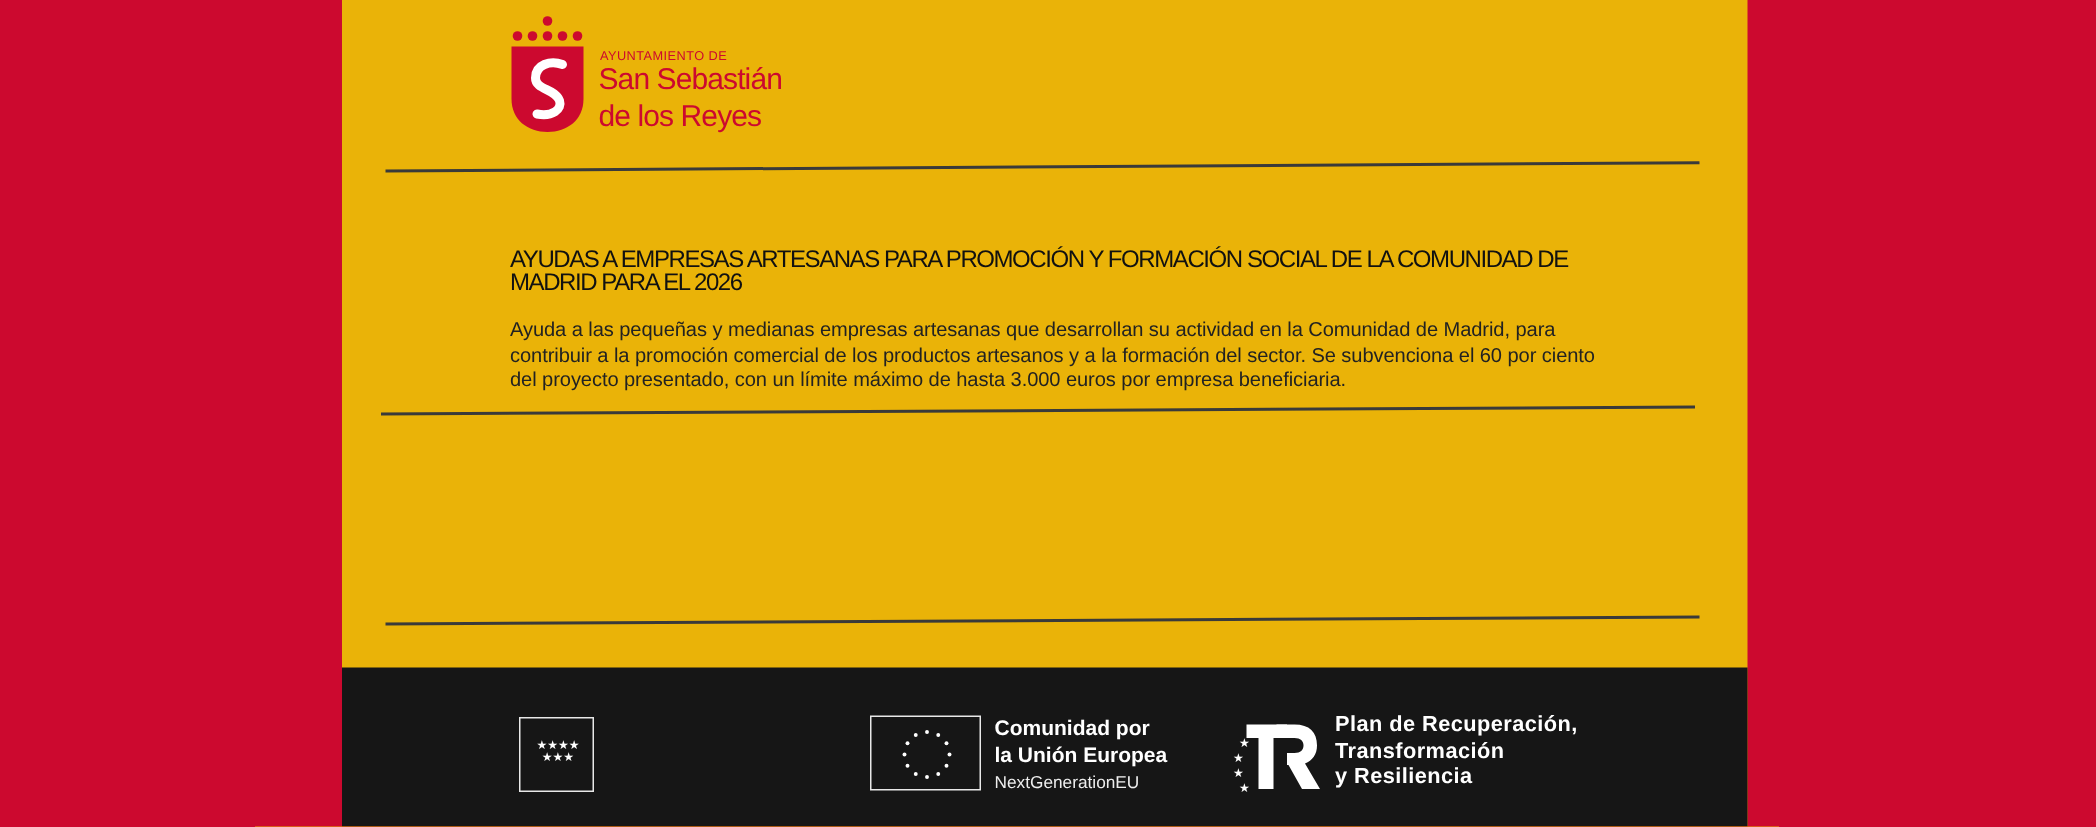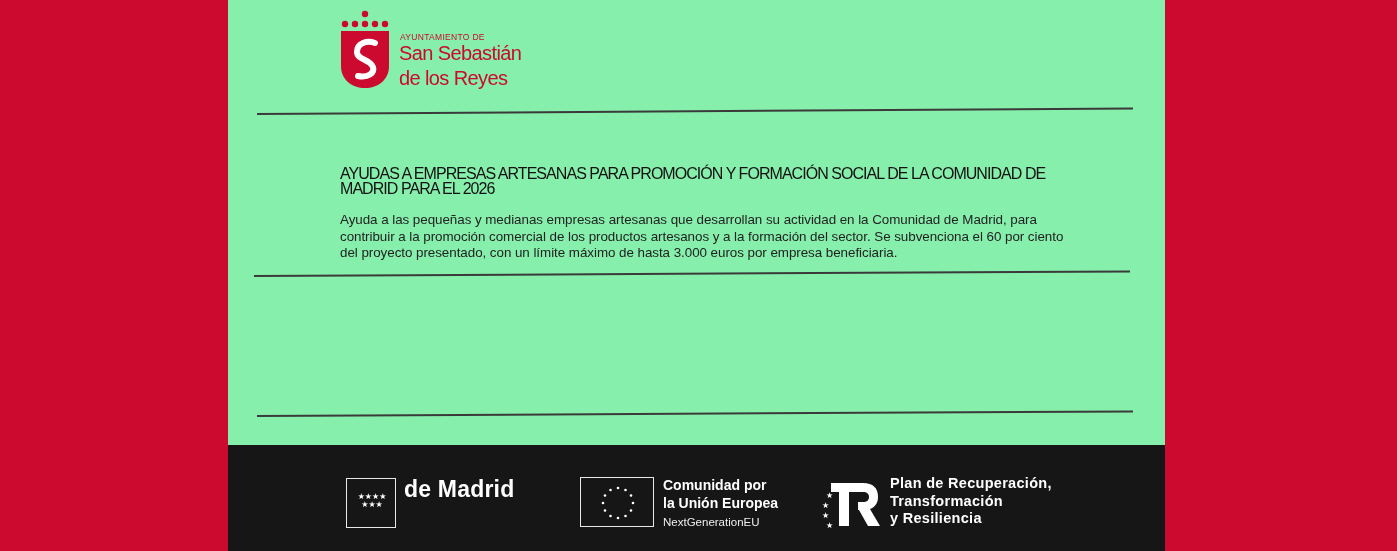--- a/index.html
+++ b/index.html
@@ -8,21 +8,21 @@
       background: #cc092f;
       font-family: "Liberation Sans", sans-serif;
       position: relative;
     }
     .panel {
       position: absolute;
       left: 228px;
       top: 0;
       width: 937px;
       height: 551px;
-      background: #86efac;
+      background: #eab308;
     }
     
     .logo {
       position: absolute;
       left: 112px;
       top: 10px;
       width: 220px;
       height: 85px;
     }
     .logo svg.shield { position: absolute; left: 0; top: 0; }
@@ -169,21 +169,20 @@
   <div class="footer">
 
     <div class="footer-logo cm">
       <div class="cm-box">
         <div class="cm-stars">
           <div>★★★★</div>
           <div>★★★</div>
         </div>
       </div>
       <div class="cm-text">
-        <div>de Madrid</div>
       </div>
     </div>
 
     <div class="footer-logo eu">
       <div class="eu-box">
         <svg width="40" height="40" viewBox="0 0 40 40">
           <g fill="#ffffff">
             <circle cx="20" cy="5" r="1.3"></circle>
             <circle cx="27.5" cy="7" r="1.3"></circle>
             <circle cx="33" cy="12.5" r="1.3"></circle>

